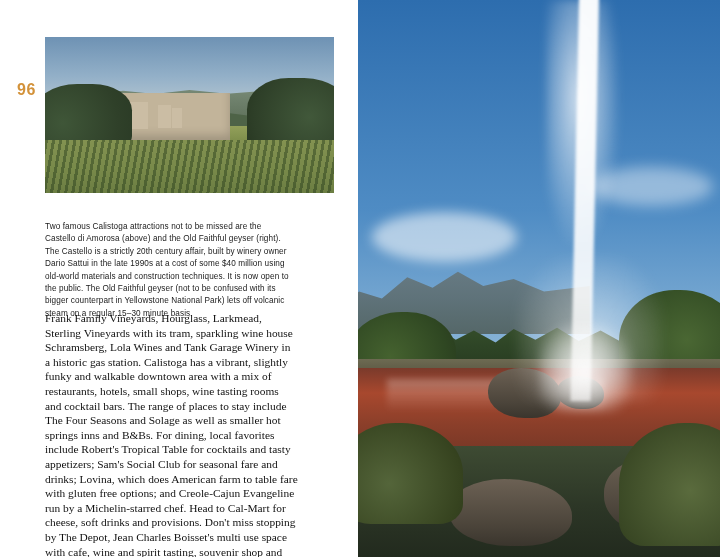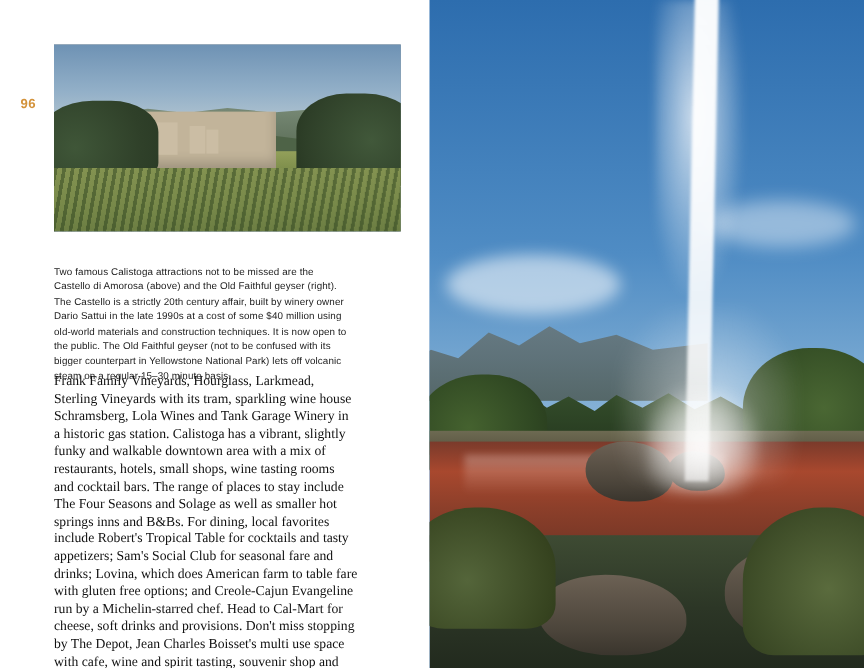--- a/index.html
+++ b/index.html
@@ -24,21 +24,21 @@
     width: 358px;
     height: 557px;
     background: #ffffff;
   }
 
   .folio {
     position: absolute;
     left: 17px;
     top: 81px;
     font-family: "Liberation Sans", sans-serif;
-    font-size: 11px;
+    font-size: 16px;
     font-weight: bold;
     letter-spacing: 0.5px;
     color: #d3923a;
   }
 
   
   .castle-photo {
     position: absolute;
     left: 45px;
     top: 37px;

